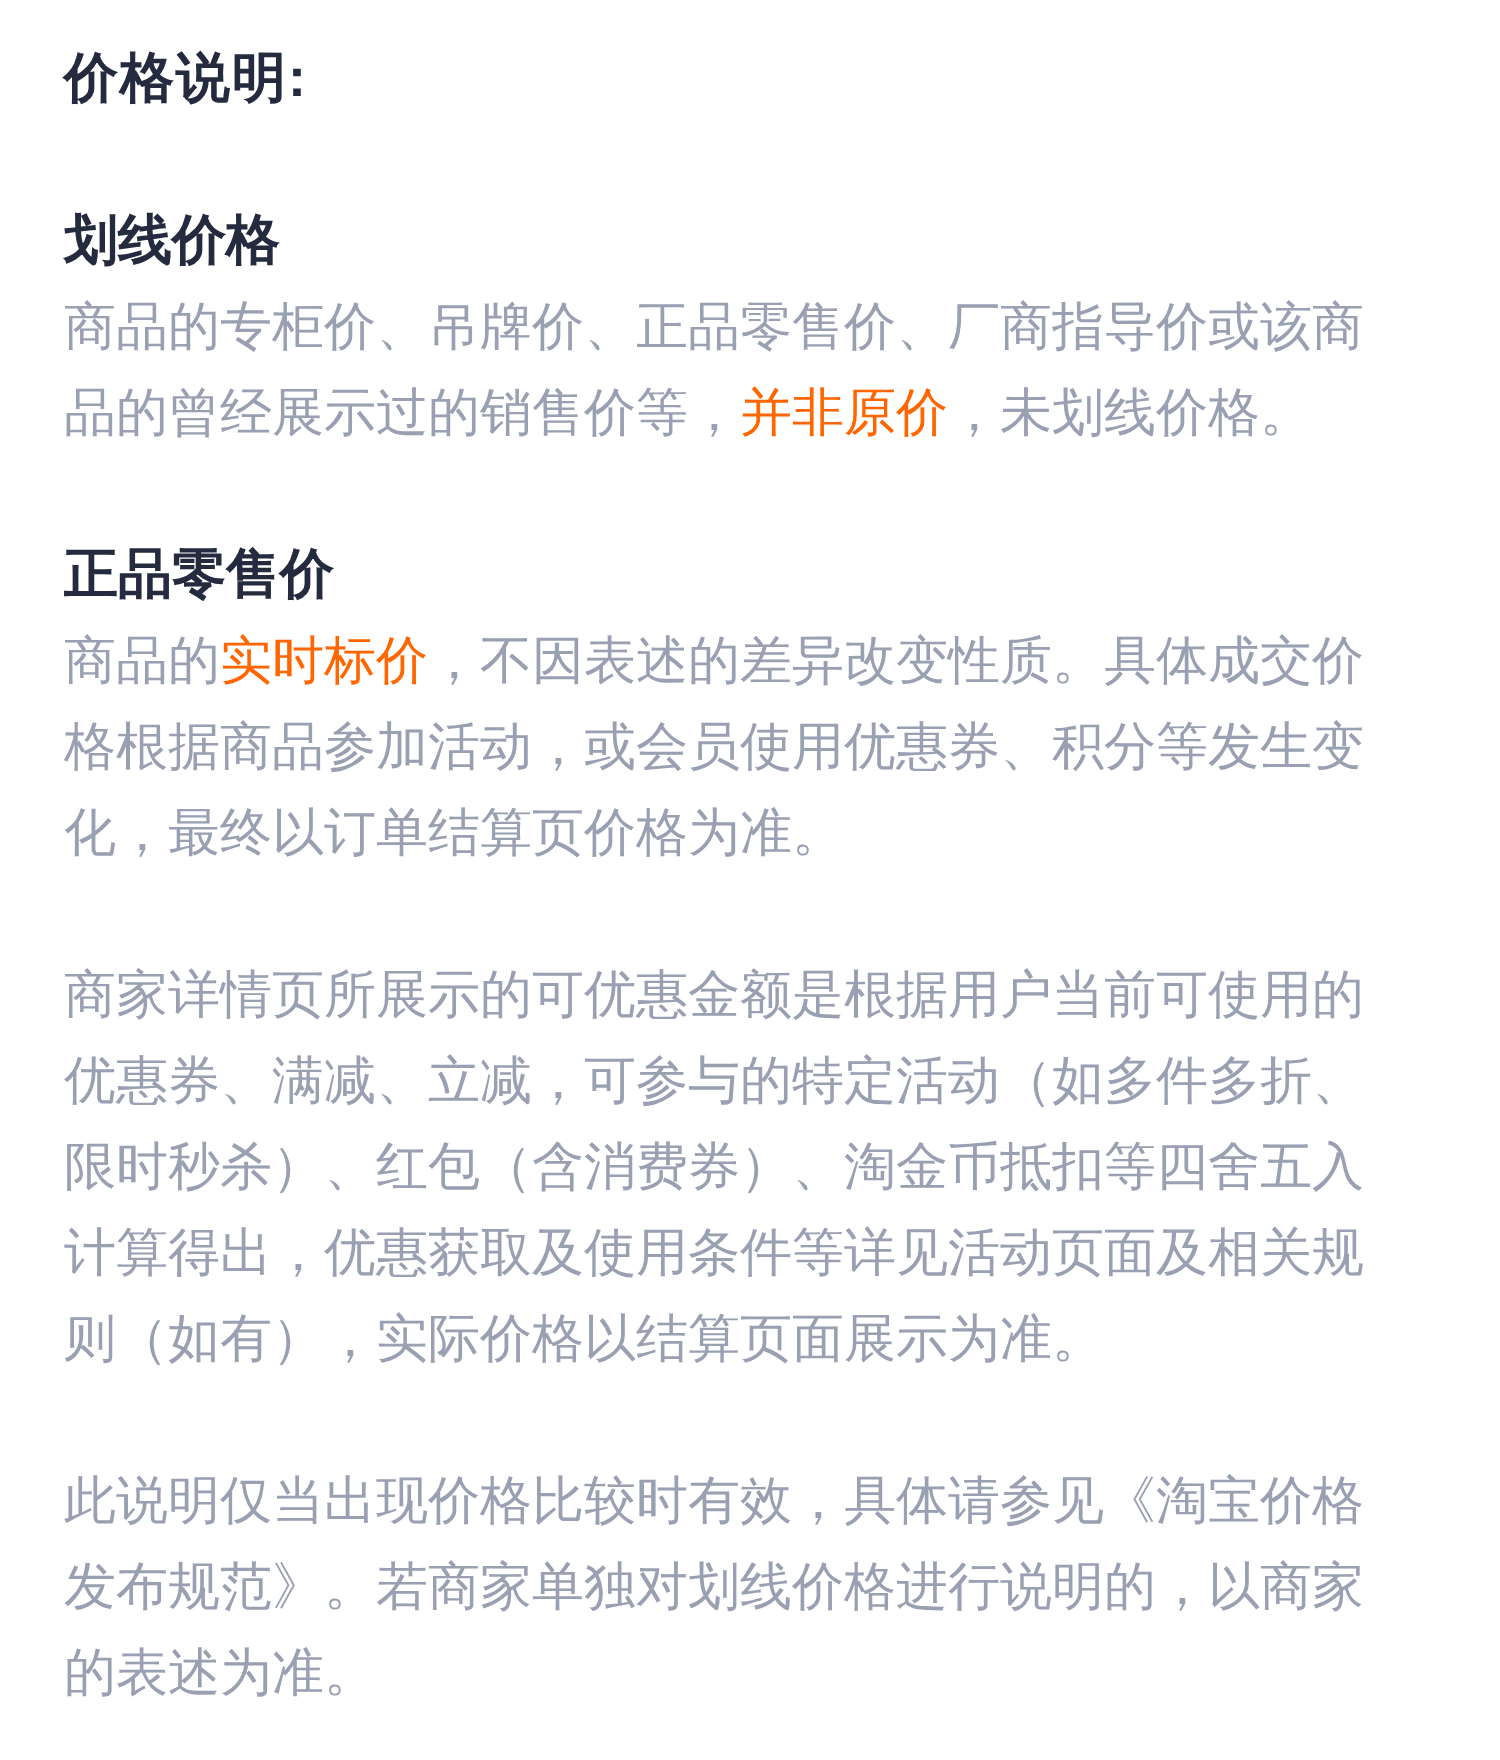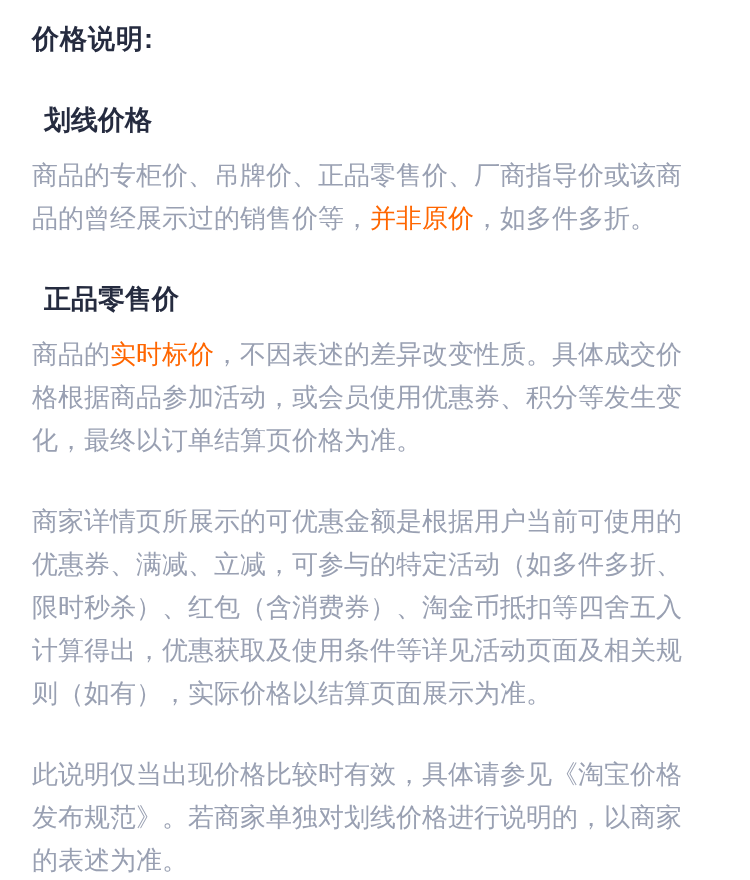--- a/index.html
+++ b/index.html
@@ -25,21 +25,21 @@
     font-size: 27px;
     font-weight: 700;
     line-height: 43px;
     color: #252b3f;
     letter-spacing: 1px;
   }
   .section {
     margin-top: 38px;
   }
   .section-heading {
-    margin: 12px;
+    margin: 0;
     font-size: 27px;
     font-weight: 700;
     line-height: 43px;
     color: #252b3f;
   }
   .body-text {
     margin: 0;
     font-size: 26px;
     font-weight: 400;
     line-height: 43px;
@@ -54,21 +54,21 @@
 </style>
 </head>
 <body>
 
 <div class="page">
 
   <h1 class="page-title">价格说明:</h1>
 
   <section class="section">
     <h2 class="section-heading">划线价格</h2>
-    <p class="body-text"><span>商品的专柜价、吊牌价、正品零售价、厂商指导价或该商品的曾经展示过的销售价等，</span><span class="hl">并非原价</span><span>，如多件多折。</span></p>
+    <p class="body-text"><span>商品的专柜价、吊牌价、正品零售价、厂商指导价或该商品的曾经展示过的销售价等，</span><span class="hl">并非原价</span><span>，未划线价格。</span></p>
   </section>
 
   <section class="section">
     <h2 class="section-heading">正品零售价</h2>
     <p class="body-text"><span>商品的</span><span class="hl">实时标价</span><span>，不因表述的差异改变性质。具体成交价格根据商品参加活动，或会员使用优惠券、积分等发生变化，最终以订单结算页价格为准。</span></p>
   </section>
 
   <section class="section">
     <p class="body-text">商家详情页所展示的可优惠金额是根据用户当前可使用的优惠券、满减、立减，可参与的特定活动（如多件多折、限时秒杀）、红包（含消费券）、淘金币抵扣等四舍五入计算得出，优惠获取及使用条件等详见活动页面及相关规则（如有），实际价格以结算页面展示为准。</p>
   </section>

